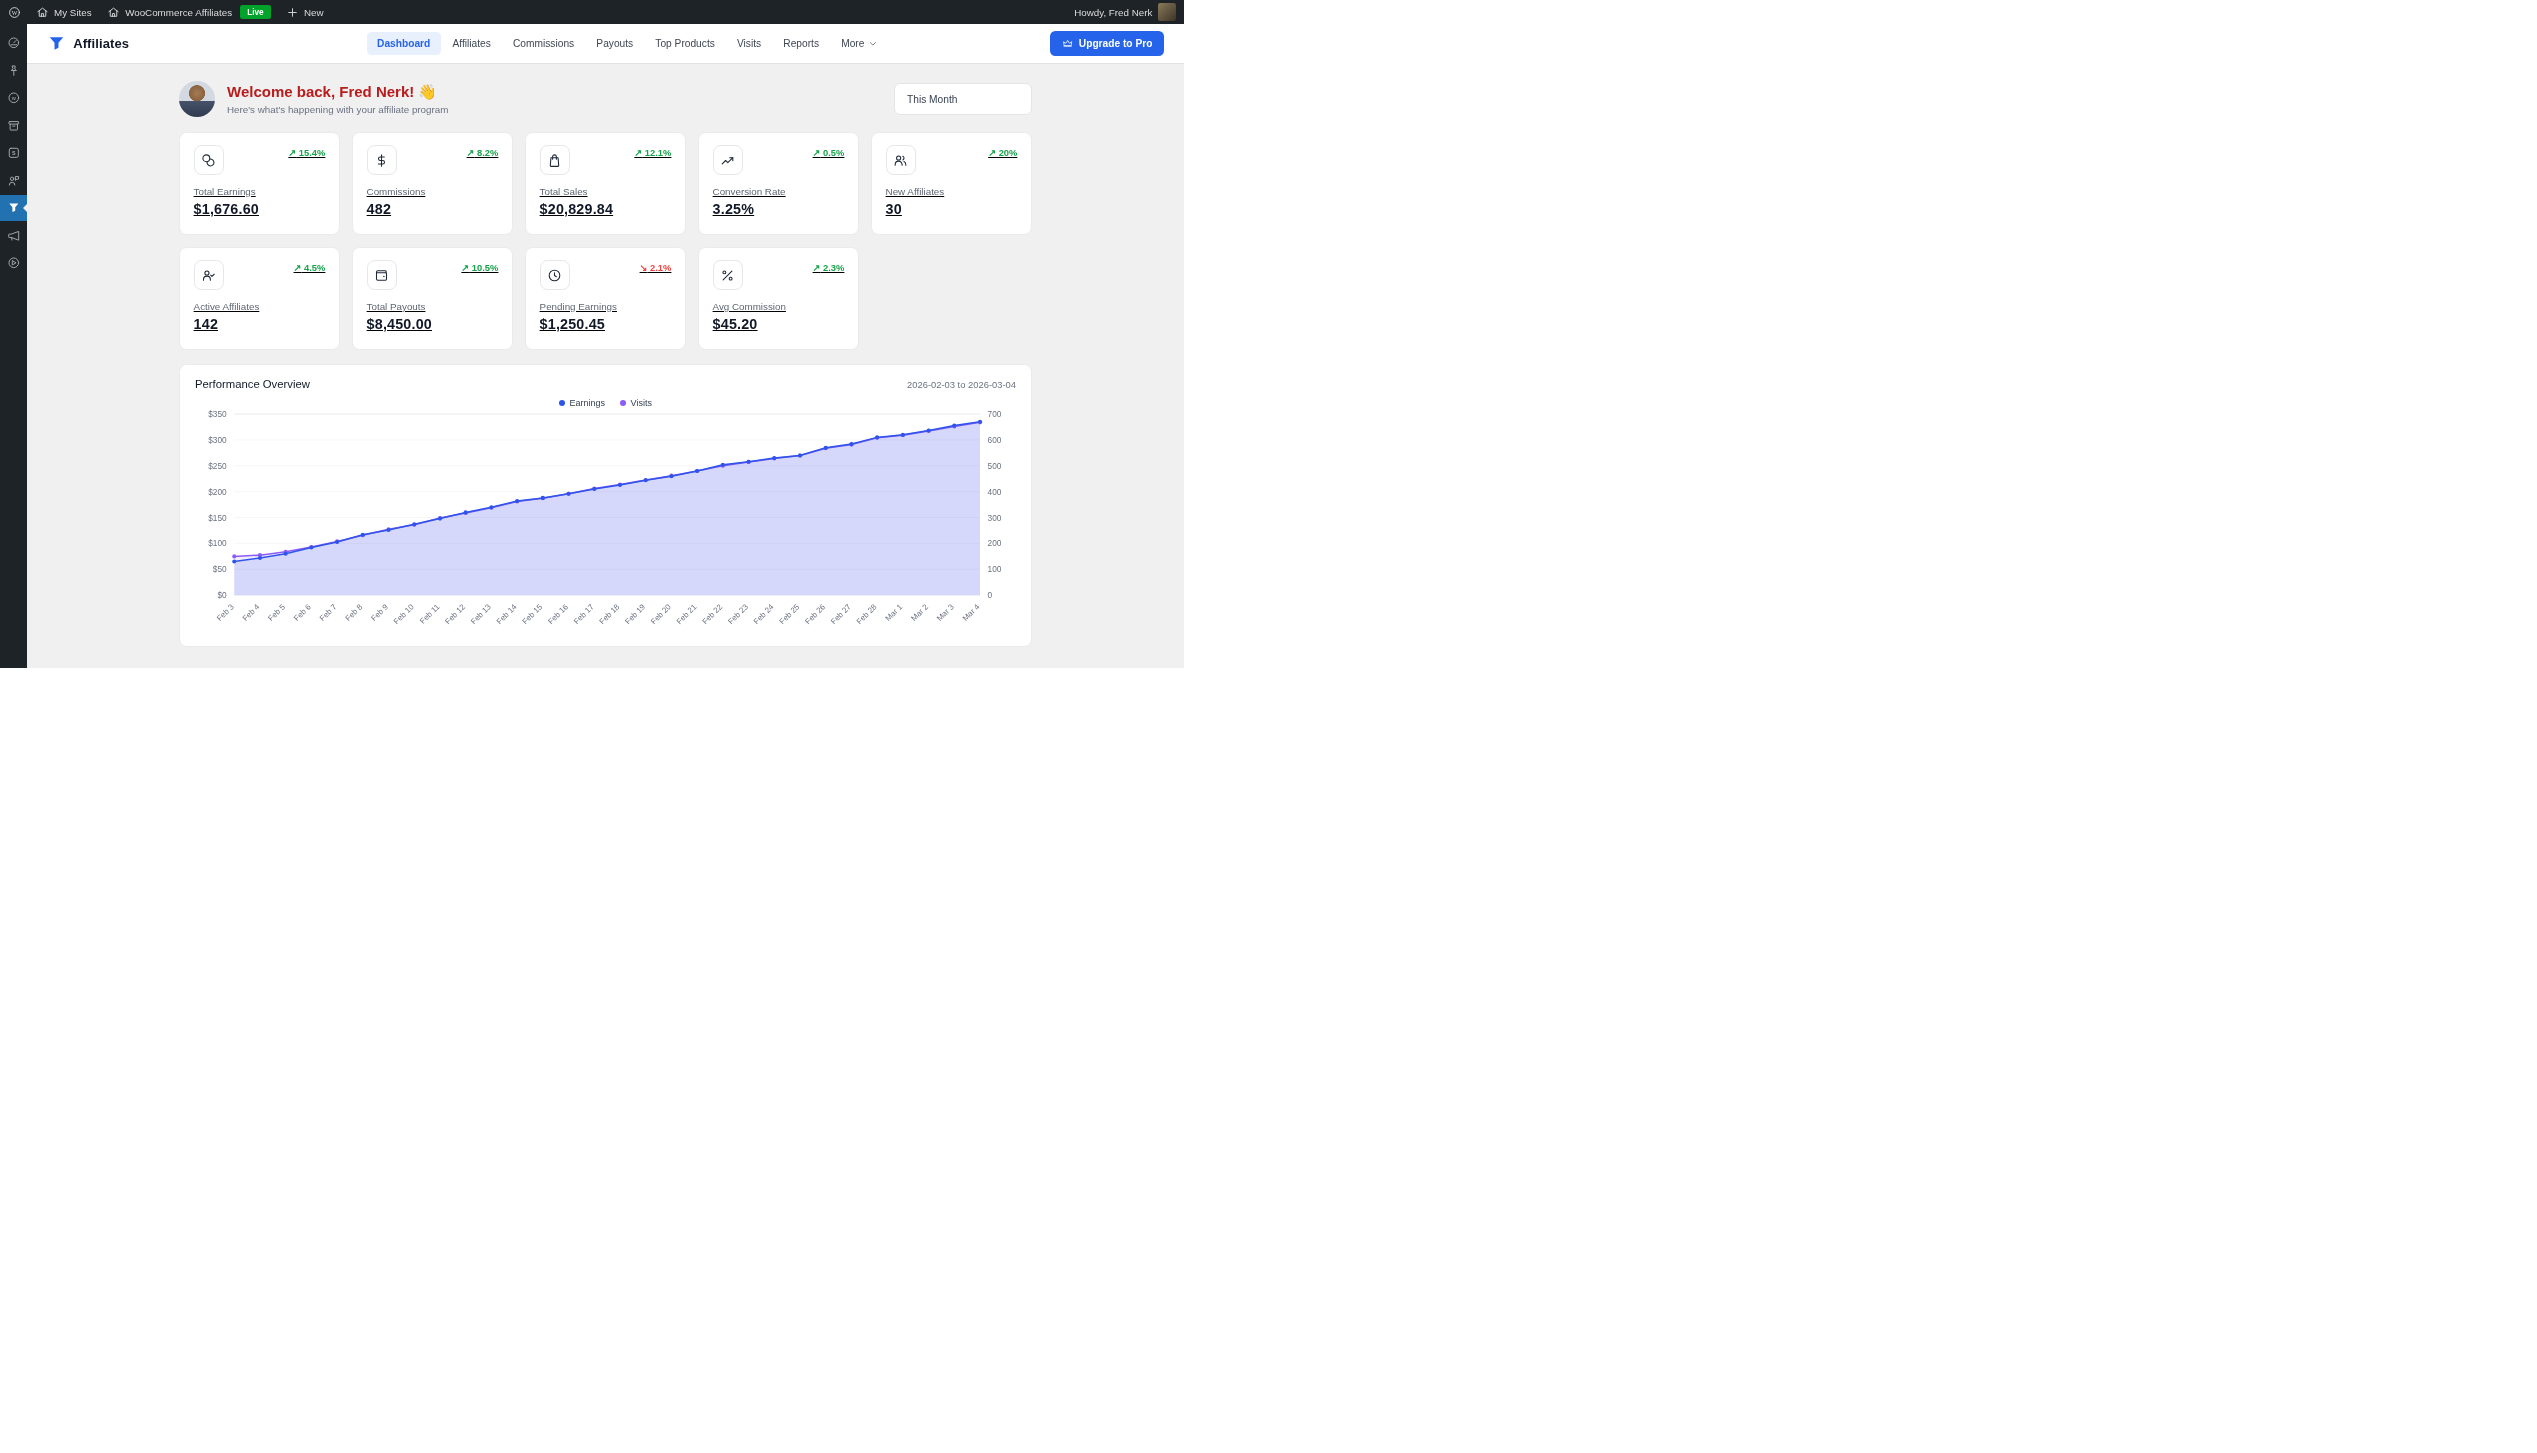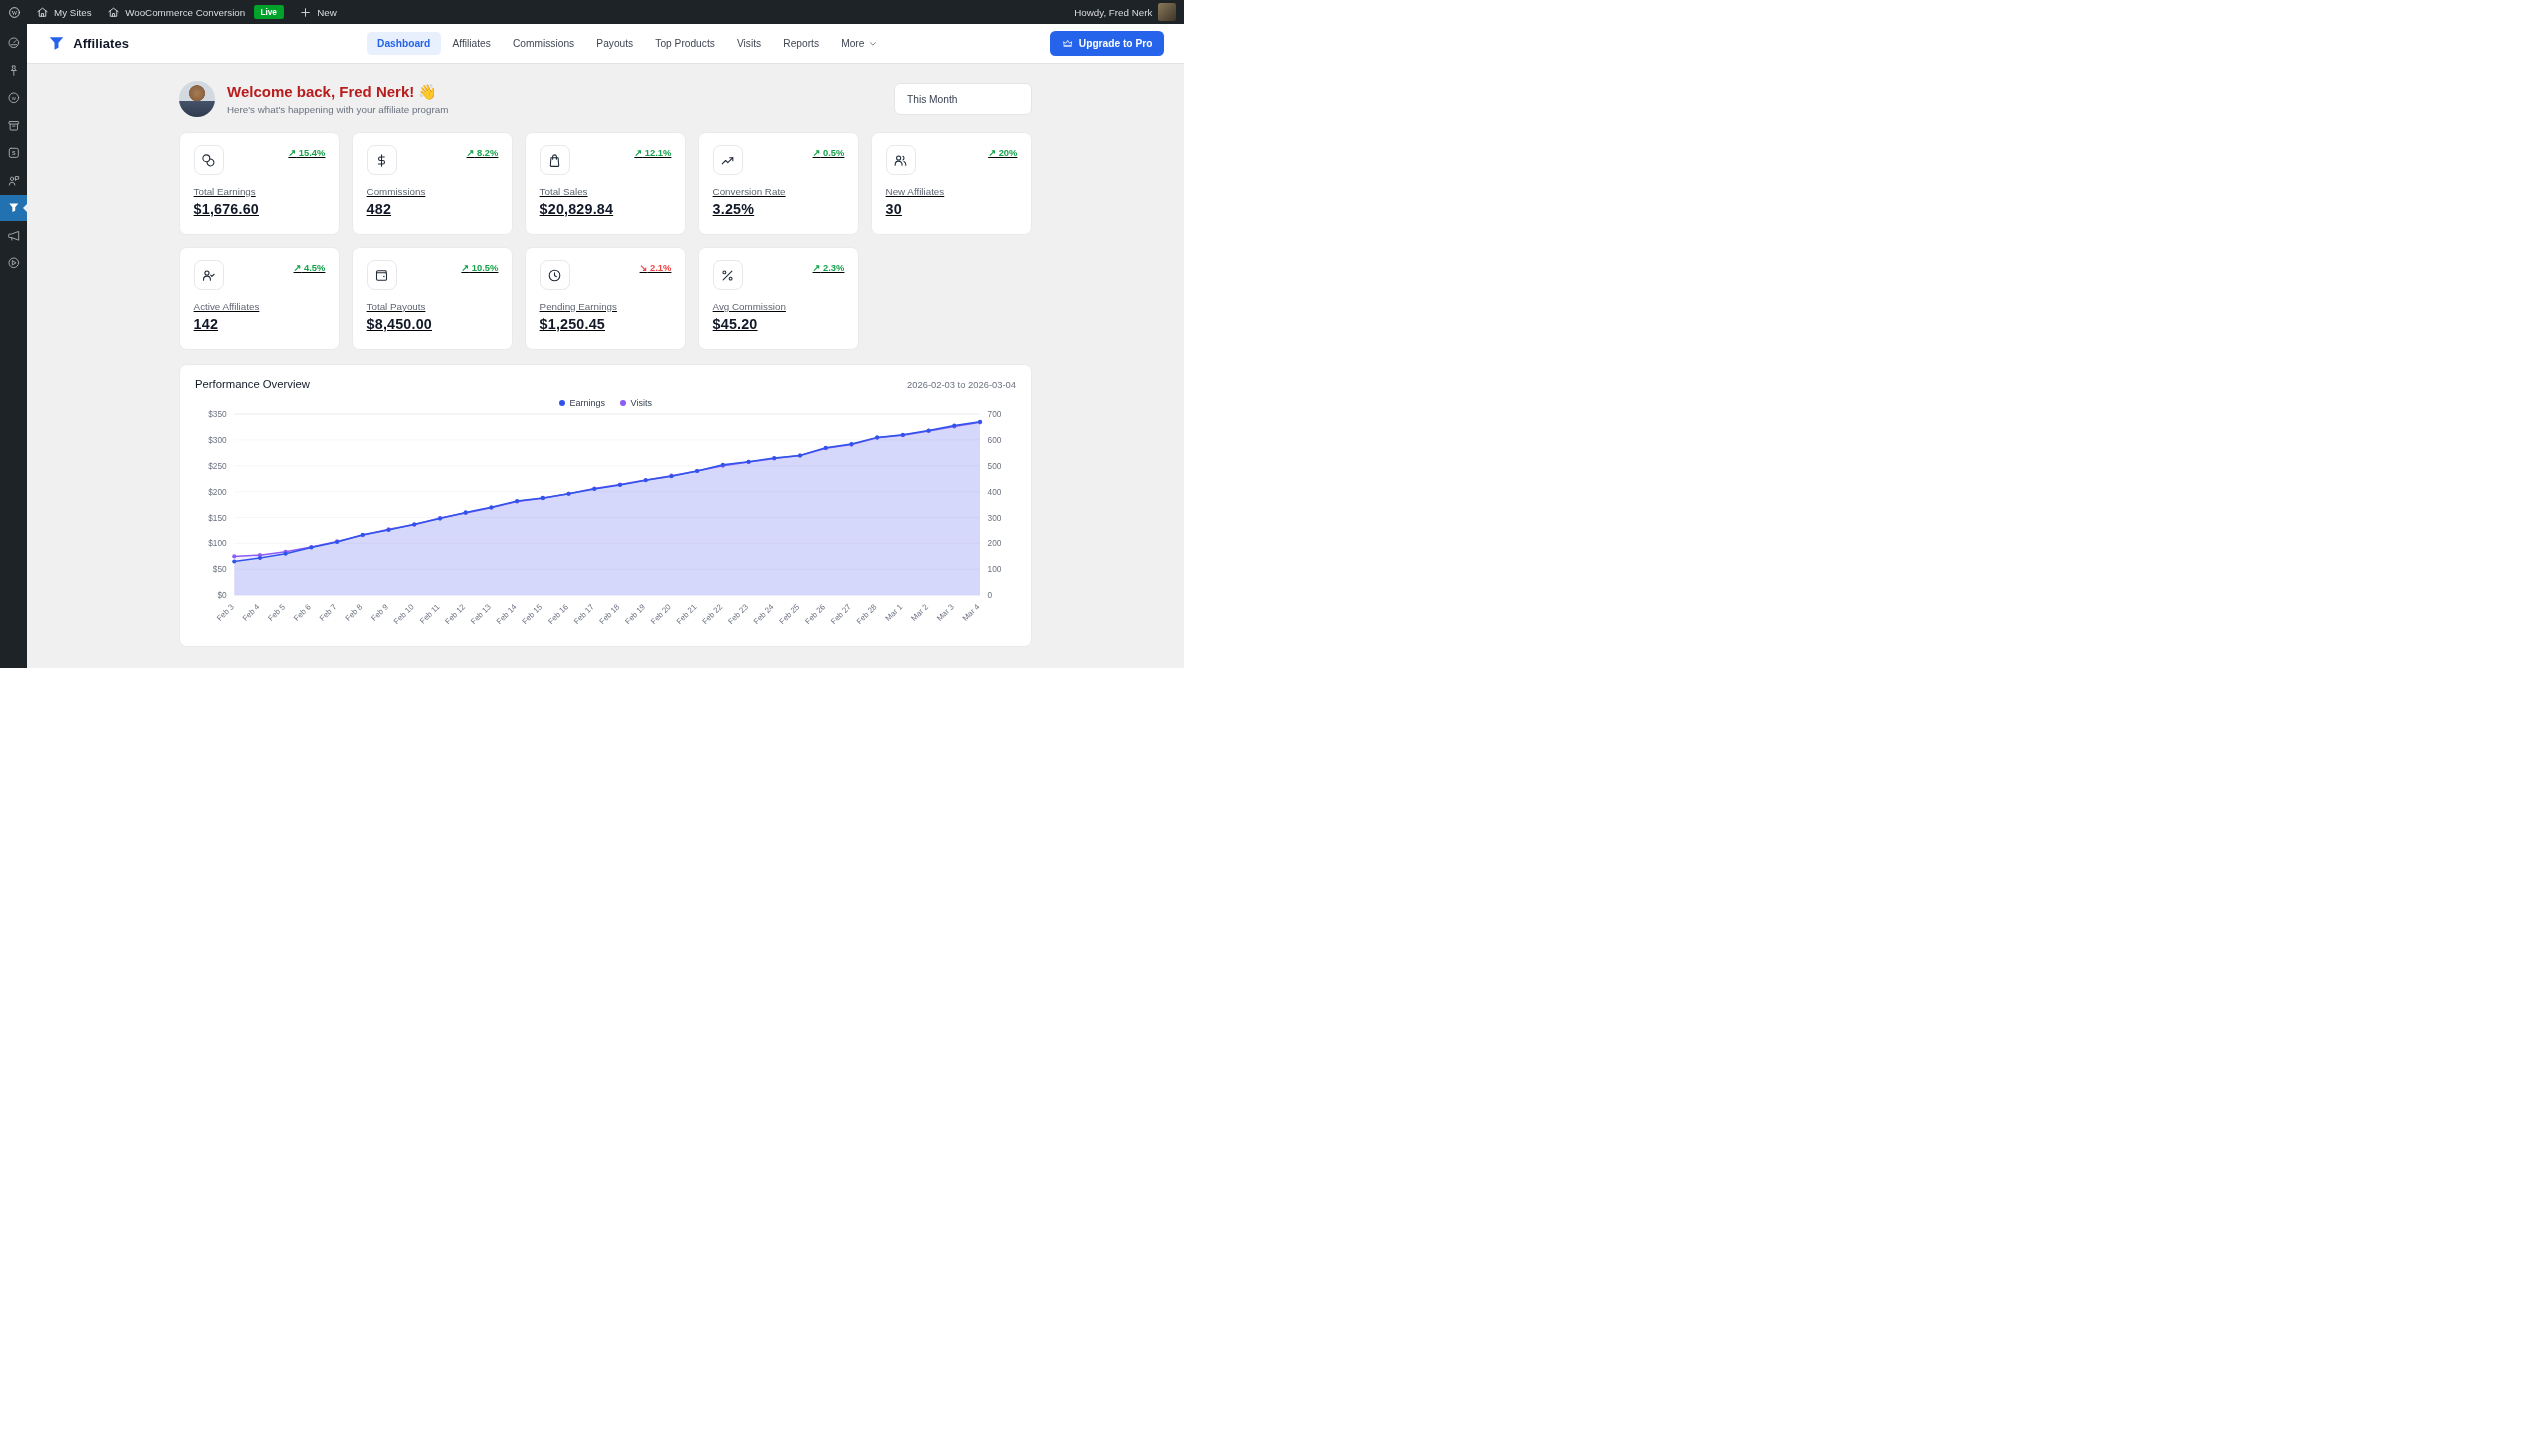--- a/index.html
+++ b/index.html
@@ -92,21 +92,21 @@
       <span>My Sites</span>
     </div>
     <div class="ab-item">
       <span class="ab-ic">
           <svg viewBox="0 0 24 24" fill="none" stroke="currentColor" stroke-width="1.7" stroke-linecap="round" stroke-linejoin="round">
             <path d="M3.5 10.5L12 4l8.5 6.5"></path>
             <path d="M6 9v10h12V9"></path>
             <path d="M10 19v-5h4v5"></path>
           </svg>
         </span>
-      <span>WooCommerce Conversion</span>
+      <span>WooCommerce Affiliates</span>
       <span class="live-pill">Live</span>
     </div>
     <div class="ab-item">
       <span class="ab-ic">
           <svg viewBox="0 0 24 24" fill="none" stroke="currentColor" stroke-width="1.7" stroke-linecap="round" stroke-linejoin="round">
             <path d="M12 5v14M5 12h14"></path>
           </svg>
         </span>
       <span>New</span>
     </div>

